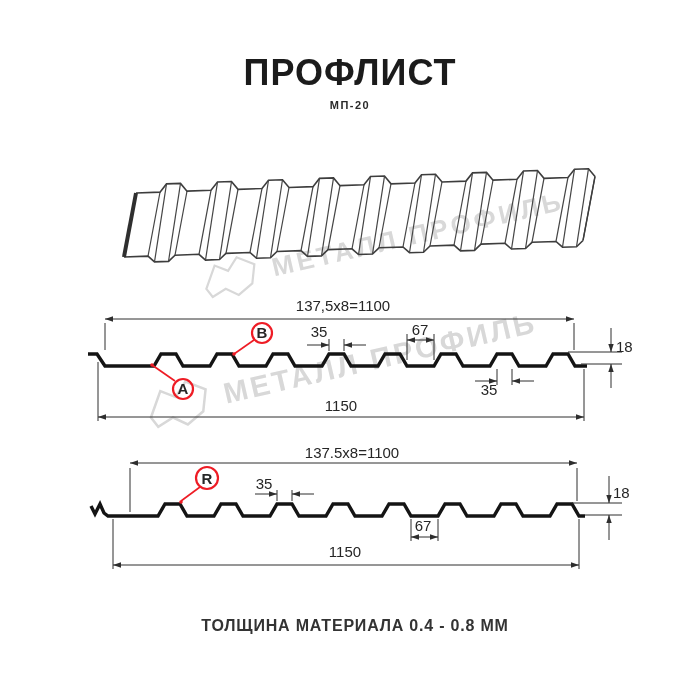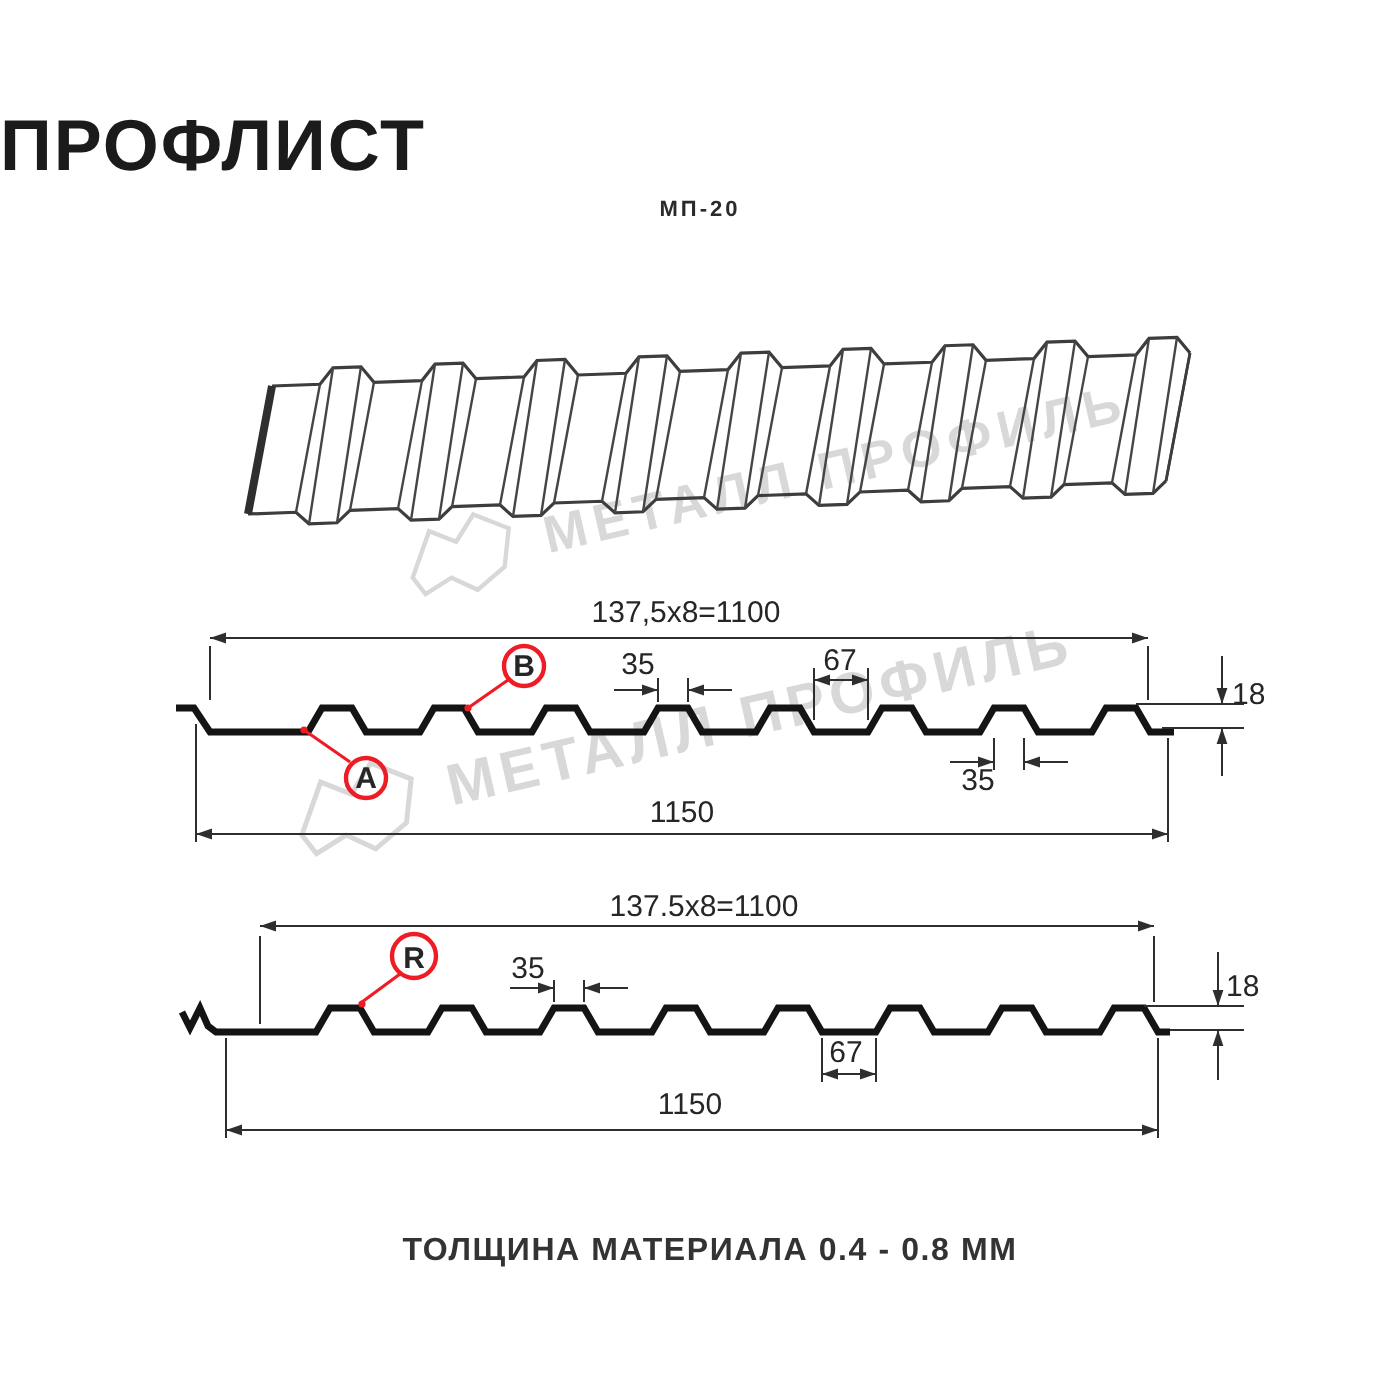--- a/index.html
+++ b/index.html
@@ -1,18 +1,18 @@
 <!DOCTYPE html>
 <html><head>
 <meta charset="utf-8">
 <style>
   html,body{margin:0;padding:0;background:#fff;}
   .page{position:relative;width:700px;height:700px;background:#fff;overflow:hidden;
         font-family:"Liberation Sans",sans-serif;}
-  .title{position:absolute;top:52px;left:0;right:0;text-align:left;
+  .title{position:absolute;top:52px;left:0;right:0;text-align:center;
          font-size:36px;font-weight:800;letter-spacing:1px;color:#1b1b1b;z-index:3;}
   .subtitle{position:absolute;top:99px;left:0;right:0;text-align:center;
             font-size:11px;font-weight:600;letter-spacing:1.5px;color:#2a2a2a;z-index:3;}
   .footer{position:absolute;top:617px;left:0;right:0;text-align:center;
           font-size:16px;font-weight:700;letter-spacing:0.8px;color:#333;z-index:3;margin-left:10px;}
   .wm{position:absolute;display:flex;align-items:center;gap:14px;color:#d8d8d8;
       transform:rotate(-13deg);transform-origin:left center;white-space:nowrap;
       font-weight:700;z-index:1;}
   .wm-1{left:202px;top:263px;font-size:26px;letter-spacing:3.5px;}
   .wm-2{left:146px;top:388px;font-size:29px;letter-spacing:3px;}

